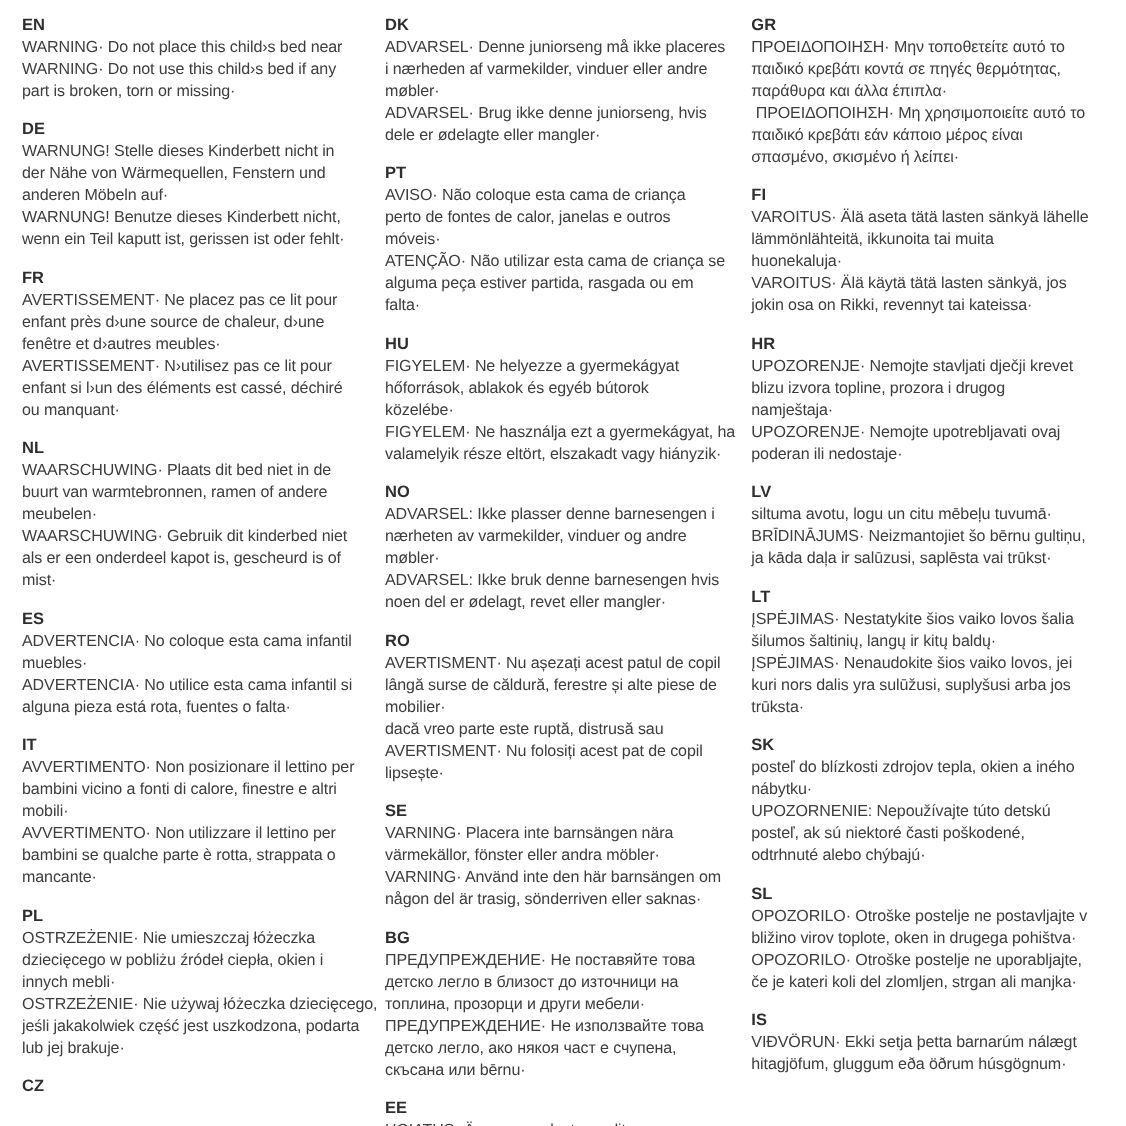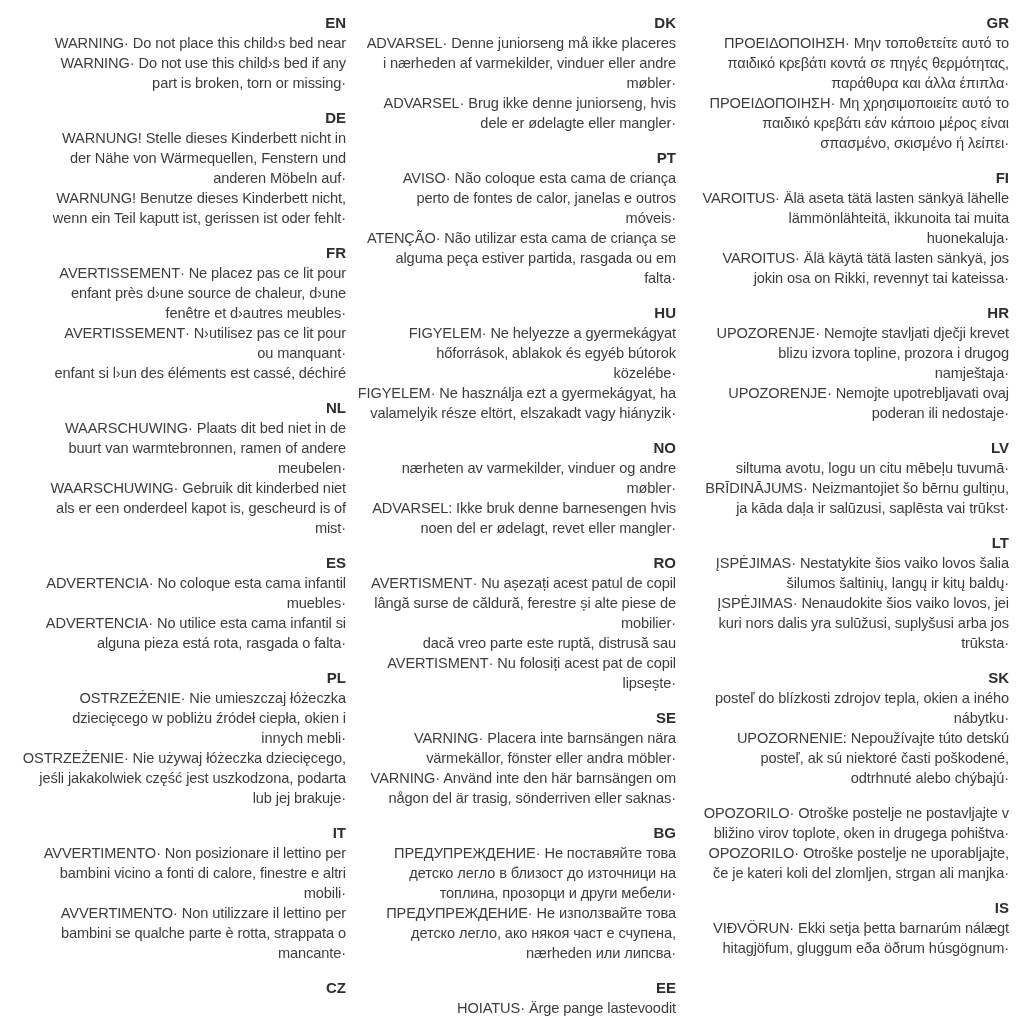--- a/index.html
+++ b/index.html
@@ -21,21 +21,20 @@
   .col {
     position: absolute;
     top: 13px;
     width: 326px;
   }
   .col-1 { left: 20px; }
   .col-2 { left: 350px; }
   .col-3 { left: 683px; }
   .section {
     margin-bottom: 15px;
-    text-align: right;
   }
   .lang-code {
     font-size: 15px;
     font-weight: bold;
     line-height: 20px;
     color: #2e2e2e;
     white-space: pre;
   }
   .line {
     font-size: 14.6px;
@@ -62,58 +61,58 @@
         <div class="line">anderen Möbeln auf·</div>
         <div class="line">WARNUNG! Benutze dieses Kinderbett nicht,</div>
         <div class="line">wenn ein Teil kaputt ist, gerissen ist oder fehlt·</div>
       </div>
       <div class="section">
         <div class="lang-code">FR</div>
         <div class="line">AVERTISSEMENT· Ne placez pas ce lit pour</div>
         <div class="line">enfant près d›une source de chaleur, d›une</div>
         <div class="line">fenêtre et d›autres meubles·</div>
         <div class="line">AVERTISSEMENT· N›utilisez pas ce lit pour</div>
+        <div class="line">enfant si l›un des éléments est cassé, déchiré</div>
         <div class="line">ou manquant·</div>
-        <div class="line">enfant si l›un des éléments est cassé, déchiré</div>
       </div>
       <div class="section">
         <div class="lang-code">NL</div>
         <div class="line">WAARSCHUWING· Plaats dit bed niet in de</div>
         <div class="line">buurt van warmtebronnen, ramen of andere</div>
         <div class="line">meubelen·</div>
         <div class="line">WAARSCHUWING· Gebruik dit kinderbed niet</div>
         <div class="line">als er een onderdeel kapot is, gescheurd is of</div>
         <div class="line">mist·</div>
       </div>
       <div class="section">
         <div class="lang-code">ES</div>
         <div class="line">ADVERTENCIA· No coloque esta cama infantil</div>
         <div class="line">muebles·</div>
         <div class="line">ADVERTENCIA· No utilice esta cama infantil si</div>
-        <div class="line">alguna pieza está rota, rasgada o falta·</div>
+        <div class="line">alguna pieza está rota, fuentes o falta·</div>
+      </div>
+      <div class="section">
+        <div class="lang-code">IT</div>
+        <div class="line">AVVERTIMENTO· Non posizionare il lettino per</div>
+        <div class="line">bambini vicino a fonti di calore, finestre e altri</div>
+        <div class="line">mobili·</div>
+        <div class="line">AVVERTIMENTO· Non utilizzare il lettino per</div>
+        <div class="line">bambini se qualche parte è rotta, strappata o</div>
+        <div class="line">mancante·</div>
       </div>
       <div class="section">
         <div class="lang-code">PL</div>
         <div class="line">OSTRZEŻENIE· Nie umieszczaj łóżeczka</div>
         <div class="line">dziecięcego w pobliżu źródeł ciepła, okien i</div>
         <div class="line">innych mebli·</div>
         <div class="line">OSTRZEŻENIE· Nie używaj łóżeczka dziecięcego,</div>
         <div class="line">jeśli jakakolwiek część jest uszkodzona, podarta</div>
         <div class="line">lub jej brakuje·</div>
       </div>
       <div class="section">
-        <div class="lang-code">IT</div>
-        <div class="line">AVVERTIMENTO· Non posizionare il lettino per</div>
-        <div class="line">bambini vicino a fonti di calore, finestre e altri</div>
-        <div class="line">mobili·</div>
-        <div class="line">AVVERTIMENTO· Non utilizzare il lettino per</div>
-        <div class="line">bambini se qualche parte è rotta, strappata o</div>
-        <div class="line">mancante·</div>
-      </div>
-      <div class="section">
         <div class="lang-code">CZ</div>
       </div>
     </div>
   <div class="col col-2">
       <div class="section">
         <div class="lang-code">DK</div>
         <div class="line">ADVARSEL· Denne juniorseng må ikke placeres</div>
         <div class="line">i nærheden af varmekilder, vinduer eller andre</div>
         <div class="line">møbler·</div>
         <div class="line">ADVARSEL· Brug ikke denne juniorseng, hvis</div>
@@ -131,20 +130,21 @@
       <div class="section">
         <div class="lang-code">HU</div>
         <div class="line">FIGYELEM· Ne helyezze a gyermekágyat</div>
         <div class="line">hőforrások, ablakok és egyéb bútorok</div>
         <div class="line">közelébe·</div>
         <div class="line">FIGYELEM· Ne használja ezt a gyermekágyat, ha</div>
         <div class="line">valamelyik része eltört, elszakadt vagy hiányzik·</div>
       </div>
       <div class="section">
         <div class="lang-code">NO</div>
+        <div class="line">ADVARSEL: Ikke plasser denne barnesengen i</div>
         <div class="line">nærheten av varmekilder, vinduer og andre</div>
         <div class="line">møbler·</div>
         <div class="line">ADVARSEL: Ikke bruk denne barnesengen hvis</div>
         <div class="line">noen del er ødelagt, revet eller mangler·</div>
       </div>
       <div class="section">
         <div class="lang-code">RO</div>
         <div class="line">AVERTISMENT· Nu așezați acest patul de copil</div>
         <div class="line">lângă surse de căldură, ferestre și alte piese de</div>
         <div class="line">mobilier·</div>
@@ -159,21 +159,21 @@
         <div class="line">VARNING· Använd inte den här barnsängen om</div>
         <div class="line">någon del är trasig, sönderriven eller saknas·</div>
       </div>
       <div class="section">
         <div class="lang-code">BG</div>
         <div class="line">ПРЕДУПРЕЖДЕНИЕ· Не поставяйте това</div>
         <div class="line">детско легло в близост до източници на</div>
         <div class="line">топлина, прозорци и други мебели·</div>
         <div class="line">ПРЕДУПРЕЖДЕНИЕ· Не използвайте това</div>
         <div class="line">детско легло, ако някоя част е счупена,</div>
-        <div class="line">nærheden или липсва·</div>
+        <div class="line">скъсана или bērnu·</div>
       </div>
       <div class="section">
         <div class="lang-code">EE</div>
         <div class="line">HOIATUS· Ärge pange lastevoodit</div>
       </div>
     </div>
   <div class="col col-3">
       <div class="section">
         <div class="lang-code">GR</div>
         <div class="line">ΠΡΟΕΙΔΟΠΟΙΗΣΗ· Μην τοποθετείτε αυτό το</div>
@@ -215,20 +215,21 @@
       </div>
       <div class="section">
         <div class="lang-code">SK</div>
         <div class="line">posteľ do blízkosti zdrojov tepla, okien a iného</div>
         <div class="line">nábytku·</div>
         <div class="line">UPOZORNENIE: Nepoužívajte túto detskú</div>
         <div class="line">posteľ, ak sú niektoré časti poškodené,</div>
         <div class="line">odtrhnuté alebo chýbajú·</div>
       </div>
       <div class="section">
+        <div class="lang-code">SL</div>
         <div class="line">OPOZORILO· Otroške postelje ne postavljajte v</div>
         <div class="line">bližino virov toplote, oken in drugega pohištva·</div>
         <div class="line">OPOZORILO· Otroške postelje ne uporabljajte,</div>
         <div class="line">če je kateri koli del zlomljen, strgan ali manjka·</div>
       </div>
       <div class="section">
         <div class="lang-code">IS</div>
         <div class="line">VIÐVÖRUN· Ekki setja þetta barnarúm nálægt</div>
         <div class="line">hitagjöfum, gluggum eða öðrum húsgögnum·</div>
       </div>

